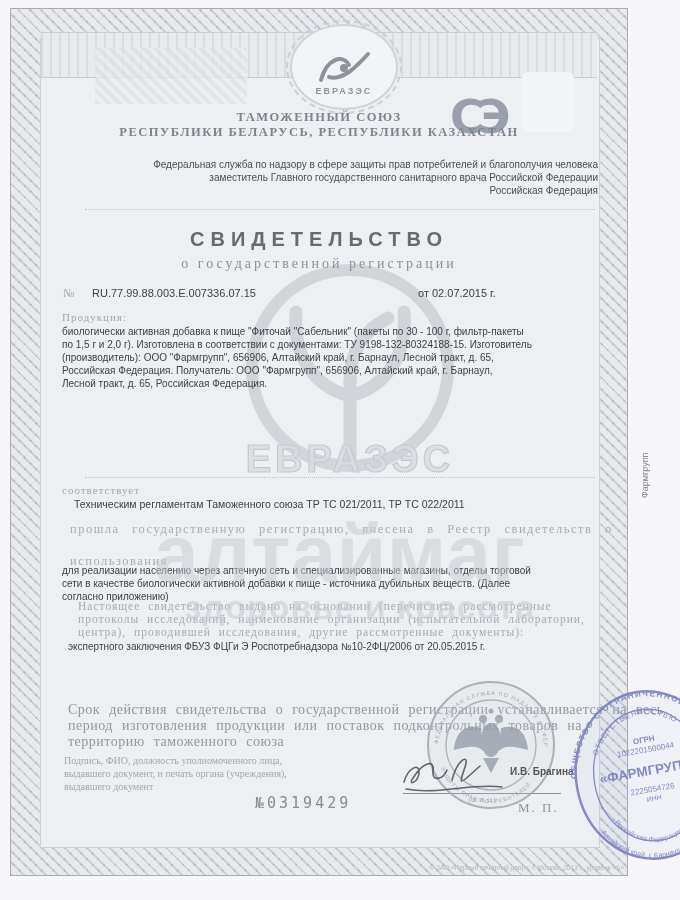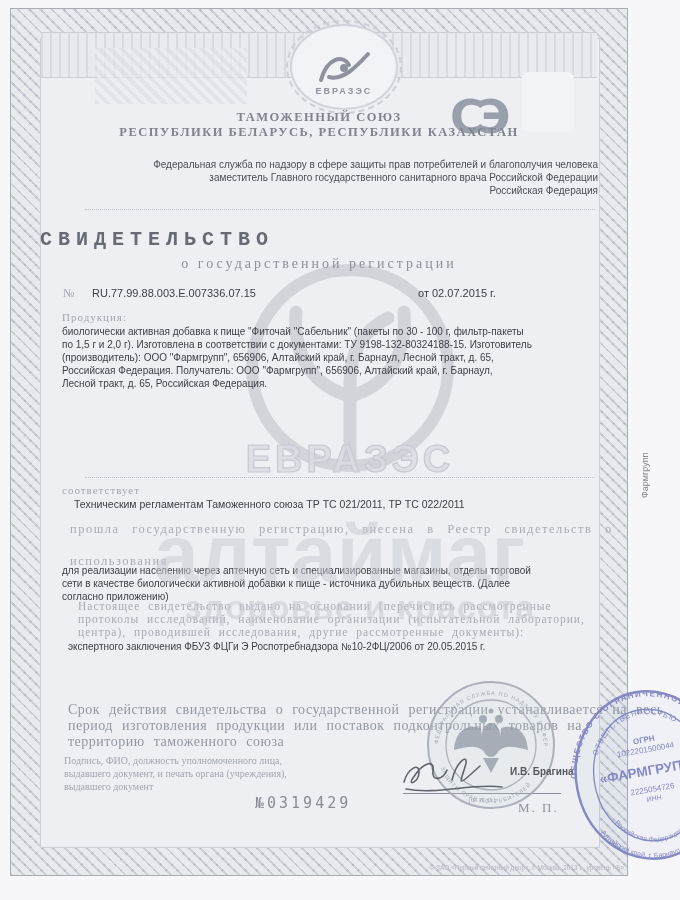--- a/index.html
+++ b/index.html
@@ -39,22 +39,22 @@
       font-size:46px;font-weight:bold;color:#9aa0ab;letter-spacing:-7px;
       font-family:"DejaVu Sans",sans-serif;line-height:1;margin-top:16px;}
 
   
   .union{left:40px;width:558px;text-align:center;z-index:5;
          font-family:"Liberation Serif",serif;font-weight:bold;font-size:12.5px;
          letter-spacing:1.5px;color:#7e838d;}
   .authority{left:40px;width:558px;text-align:right;z-index:5;font-size:10px;color:#4b4e55;}
   .micro{position:absolute;border-top:1px dotted #bfc3cb;height:1px;z-index:4;}
 
-  .title{left:40px;width:558px;text-align:left;z-index:5;
-         font-family:Liberation Mono, monospace;font-weight:bold;font-size:20px;
+  .title{left:40px;width:558px;text-align:center;z-index:5;
+         font-family:Liberation Sans, sans-serif;font-weight:bold;font-size:20px;
          letter-spacing:6px;color:#666b73;}
   .subtitle{left:40px;width:558px;text-align:center;z-index:5;
          font-family:"Liberation Serif",serif;font-size:14px;letter-spacing:3px;color:#8b9099;}
 
   .pre{font-family:"Liberation Serif",serif;color:#a2a7b0;z-index:4;}
   .typed{color:#3e4147;z-index:5;}
 
   .prodlines div, .uselines div{font-size:10px;line-height:13px;color:#3e4147;}
   .reg{font-family:"Liberation Serif",serif;font-size:12.5px;letter-spacing:1.5px;
        word-spacing:8px;color:#a8adb5;}

